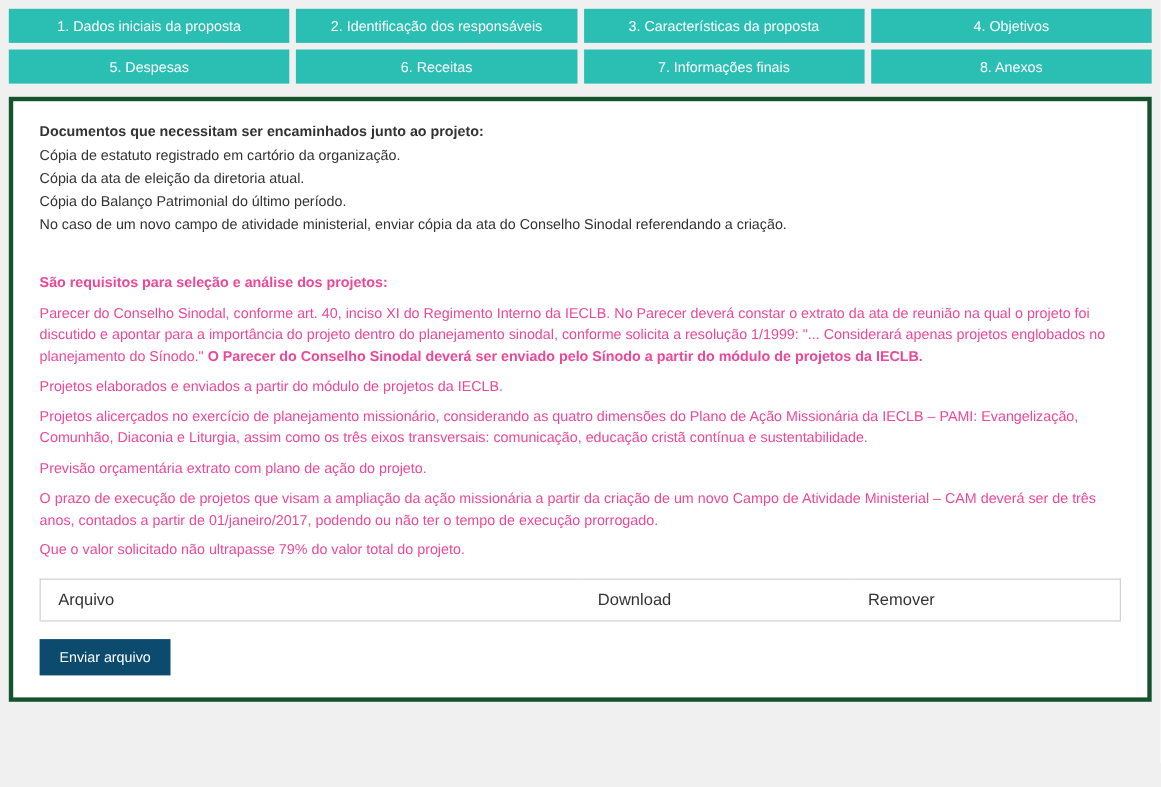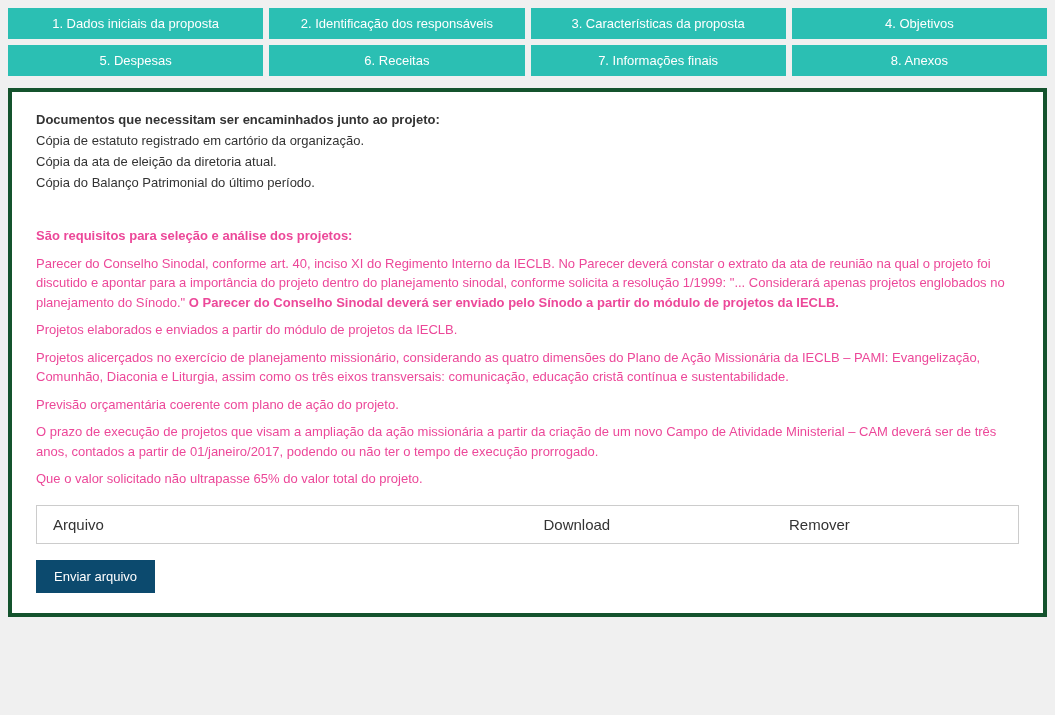--- a/index.html
+++ b/index.html
@@ -145,34 +145,35 @@
   </div>
 </div>
 
 <div class="main-content">
 
   <div class="doc-list">
     <p class="section-title">Documentos que necessitam ser encaminhados junto ao projeto:</p>
     <p>Cópia de estatuto registrado em cartório da organização.</p>
     <p>Cópia da ata de eleição da diretoria atual.</p>
     <p>Cópia do Balanço Patrimonial do último período.</p>
+    <p>No caso de um novo campo de atividade ministerial, enviar cópia da ata do Conselho Sinodal referendando a criação.</p>
   </div>
 
   <div class="divider"></div>
 
   <div class="req-section">
     <p class="section-title">São requisitos para seleção e análise dos projetos:</p>
     <p>
       <span>Parecer do Conselho Sinodal, conforme art. 40, inciso XI do Regimento Interno da IECLB. No Parecer deverá constar o extrato da ata de reunião na qual o projeto foi discutido e apontar para a importância do projeto dentro do planejamento sinodal, conforme solicita a resolução 1/1999: "... Considerará apenas projetos englobados no planejamento do Sínodo." </span><span class="bold-inline">O Parecer do Conselho Sinodal deverá ser enviado pelo Sínodo a partir do módulo de projetos da IECLB.</span>
     </p>
     <p>Projetos elaborados e enviados a partir do módulo de projetos da IECLB.</p>
     <p>Projetos alicerçados no exercício de planejamento missionário, considerando as quatro dimensões do Plano de Ação Missionária da IECLB – PAMI: Evangelização, Comunhão, Diaconia e Liturgia, assim como os três eixos transversais: comunicação, educação cristã contínua e sustentabilidade.</p>
-    <p>Previsão orçamentária coerente com plano de ação do projeto.</p>
+    <p>Previsão orçamentária extrato com plano de ação do projeto.</p>
     <p>O prazo de execução de projetos que visam a ampliação da ação missionária a partir da criação de um novo Campo de Atividade Ministerial – CAM deverá ser de três anos, contados a partir de 01/janeiro/2017, podendo ou não ter o tempo de execução prorrogado.</p>
-    <p>Que o valor solicitado não ultrapasse 65% do valor total do projeto.</p>
+    <p>Que o valor solicitado não ultrapasse 79% do valor total do projeto.</p>
   </div>
 
   <table class="file-table">
     <thead>
       <tr>
         <th>Arquivo</th>
         <th>Download</th>
         <th>Remover</th>
       </tr>
     </thead>

